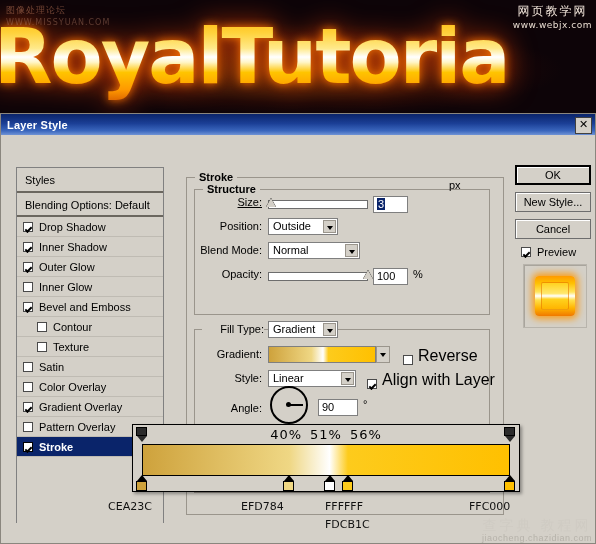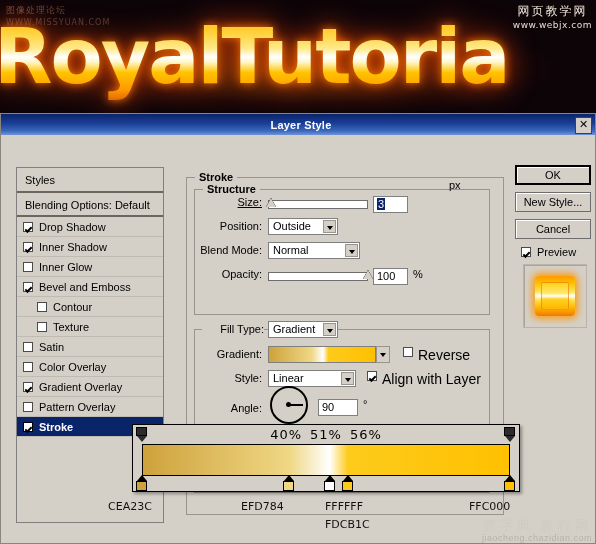--- a/index.html
+++ b/index.html
@@ -24,21 +24,21 @@
   #wm-left{left:6px;top:4px;font-size:9px;color:rgba(190,120,90,.55);letter-spacing:1px;}
   #wm-left .l2{display:block;font-size:8px;color:rgba(160,110,90,.5);margin-top:1px;}
   #wm-right{right:4px;top:3px;text-align:center;}
   #wm-right .cn{font-size:12px;color:#efe3d8;letter-spacing:2px;display:block;}
   #wm-right .url{font-size:9px;color:#e8dcd0;letter-spacing:.5px;display:block;}
 
   
   #dialog{position:absolute;left:0;top:113px;width:596px;height:431px;
           background:#d4d0c8;border:1px solid #8a867e;box-sizing:border-box;}
   #titlebar{height:21px;background:linear-gradient(180deg,#0a246a 0%,#1b3f96 45%,#3a66bd 80%,#6f93d6 100%);
-            display:flex;align-items:center;padding-left:6px;box-sizing:border-box;justify-content:center;}
+            display:flex;align-items:center;padding-left:6px;box-sizing:border-box;}
   #title{color:#fff;font-size:11px;font-weight:bold;letter-spacing:.2px;}
   #closebtn{position:absolute;right:3px;top:3px;width:15px;height:15px;
             background:#d4d0c8;border:1px solid #404040;
             font-size:11px;line-height:13px;text-align:center;color:#000;
             font-family:"DejaVu Sans",sans-serif;cursor:pointer;}
 
   .body{position:relative;width:100%;height:408px;}
 
   
   #styles{position:absolute;left:15px;top:32px;width:148px;height:356px;
@@ -91,21 +91,21 @@
   .thumb .tri{width:0;height:0;border-left:5px solid transparent;border-right:5px solid transparent;
        border-bottom:9px solid #000;position:absolute;left:0;top:0;}
   .thumb .tri i{position:absolute;left:-4px;top:2px;width:0;height:0;
        border-left:4px solid transparent;border-right:4px solid transparent;border-bottom:7px solid #d4d0c8;display:block;}
 
   .gradbar{position:absolute;height:17px;border:1px solid #7f7f7f;box-sizing:border-box;cursor:pointer;}
   .gradbtn{position:absolute;width:14px;height:17px;background:#d4d0c8;border:1px solid #9a958c;box-sizing:border-box;cursor:pointer;}
   .gradbtn::after{content:"";position:absolute;left:3px;top:6px;
        border-left:3px solid transparent;border-right:3px solid transparent;border-top:4px solid #000;}
 
-  .chk{position:absolute;display:flex;align-items:flex-start;font-size:14px;color:#000;cursor:pointer;}
+  .chk{position:absolute;display:flex;align-items:flex-end;font-size:16px;color:#000;cursor:pointer;}
   .chk .cbx{margin-right:5px;}
 
   #angledial{position:absolute;width:34px;height:34px;border:2px solid #000;border-radius:50%;
              background:#d4d0c8;cursor:pointer;}
   #angledial .needle{position:absolute;left:15px;top:2px;width:2px;height:15px;background:#000;}
   #angledial .dot{position:absolute;left:14px;top:14px;width:5px;height:5px;background:#000;border-radius:50%;}
 
   
   #rightcol{position:absolute;left:514px;top:30px;width:76px;}
   .btn{width:76px;height:20px;background:#d4d0c8;border:1px solid #6d6d6d;
@@ -178,20 +178,24 @@
       <div id="styles-rows">
           <div class="srow">
             <span class="cbx on"></span>
             <span>Drop Shadow</span>
           </div>
           <div class="srow">
             <span class="cbx on"></span>
             <span>Inner Shadow</span>
           </div>
           <div class="srow">
+            <span class="cbx on"></span>
+            <span>Outer Glow</span>
+          </div>
+          <div class="srow">
             <span class="cbx"></span>
             <span>Inner Glow</span>
           </div>
           <div class="srow">
             <span class="cbx on"></span>
             <span>Bevel and Emboss</span>
           </div>
           <div class="srow ind">
             <span class="cbx"></span>
             <span>Contour</span>

